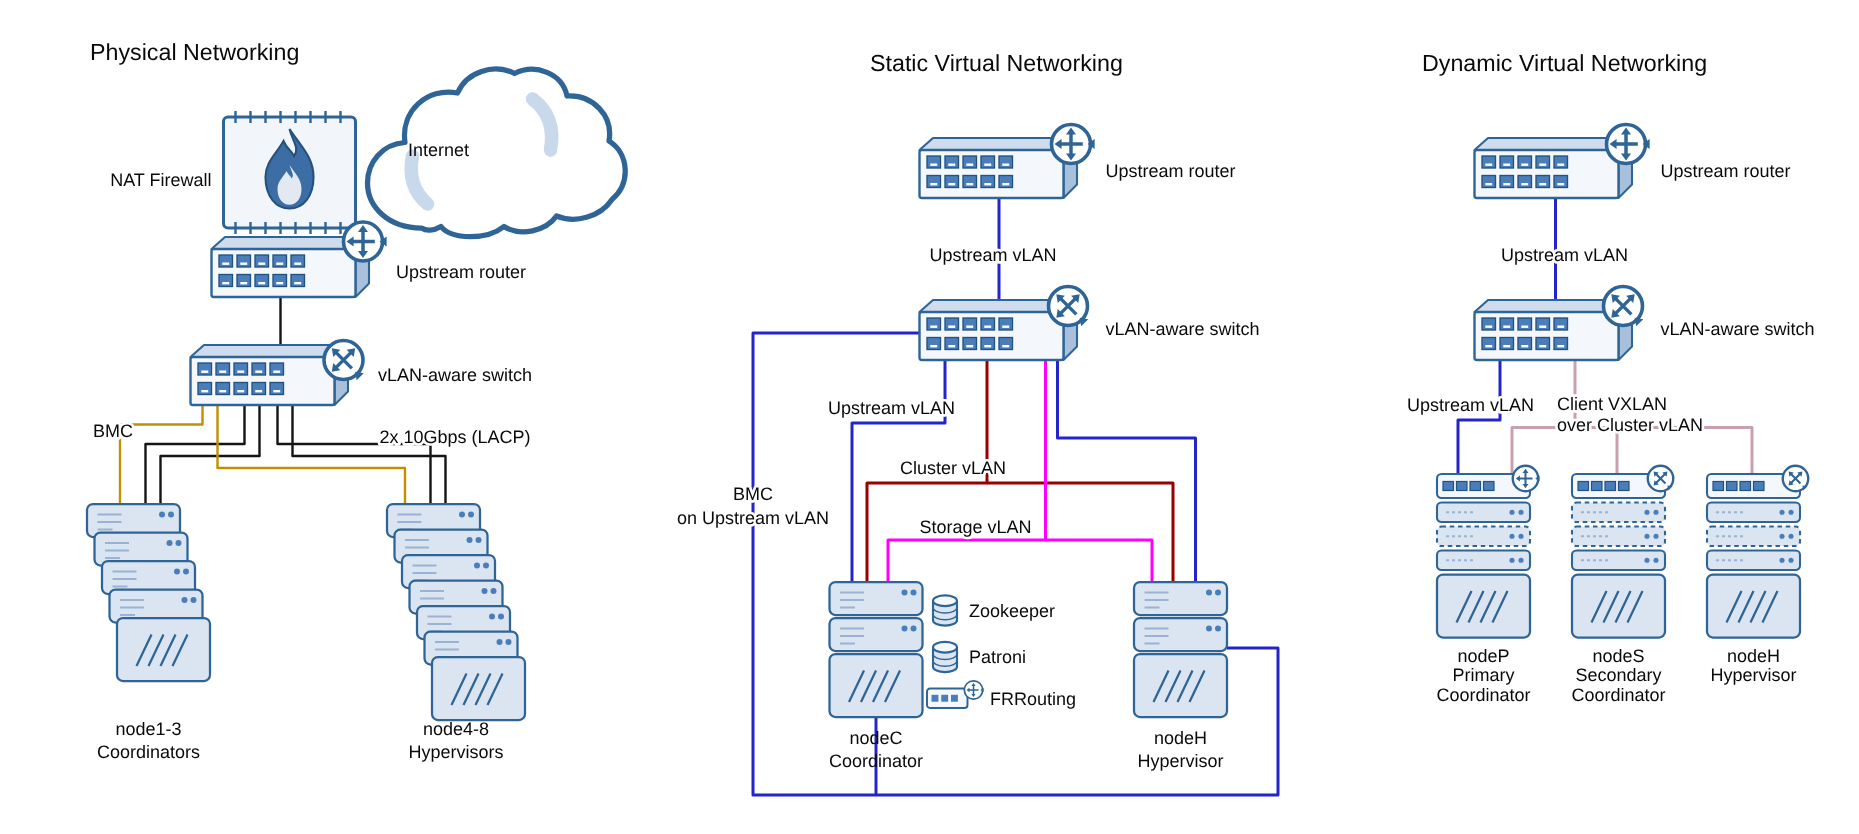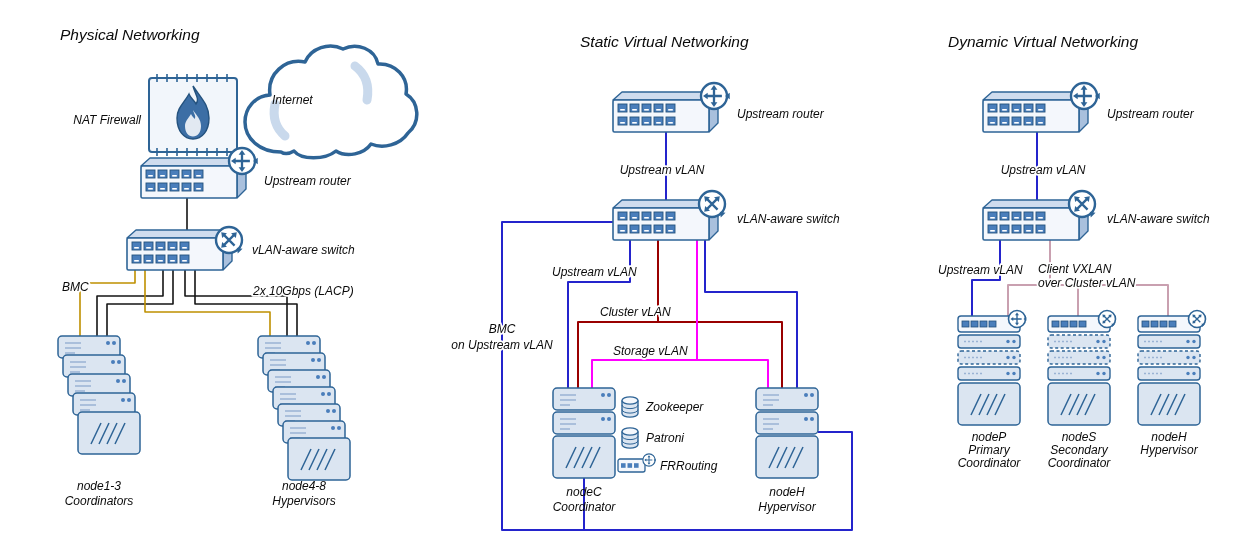--- a/index.html
+++ b/index.html
@@ -1,17 +1,17 @@
 <!DOCTYPE html>
 <html><head>
 <meta charset="utf-8">
 <style>
   html,body{margin:0;padding:0;background:#ffffff;}
   .stage{position:relative;width:1239px;height:556px;background:#ffffff;overflow:hidden;
-         font-family:"Liberation Sans",sans-serif;font-style:italic;}
+         font-family:"Liberation Sans",sans-serif;}
   svg{display:block;}
   text{font-family:"Liberation Sans",sans-serif;font-size:12px;fill:#0a0a0a;}
   .title{font-size:15.5px;}
   .mid{text-anchor:middle;}
   .end{text-anchor:end;}
   .halo{paint-order:stroke;stroke:#ffffff;stroke-width:3.5px;stroke-linejoin:round;}
 </style>
 </head>
 <body>
 

